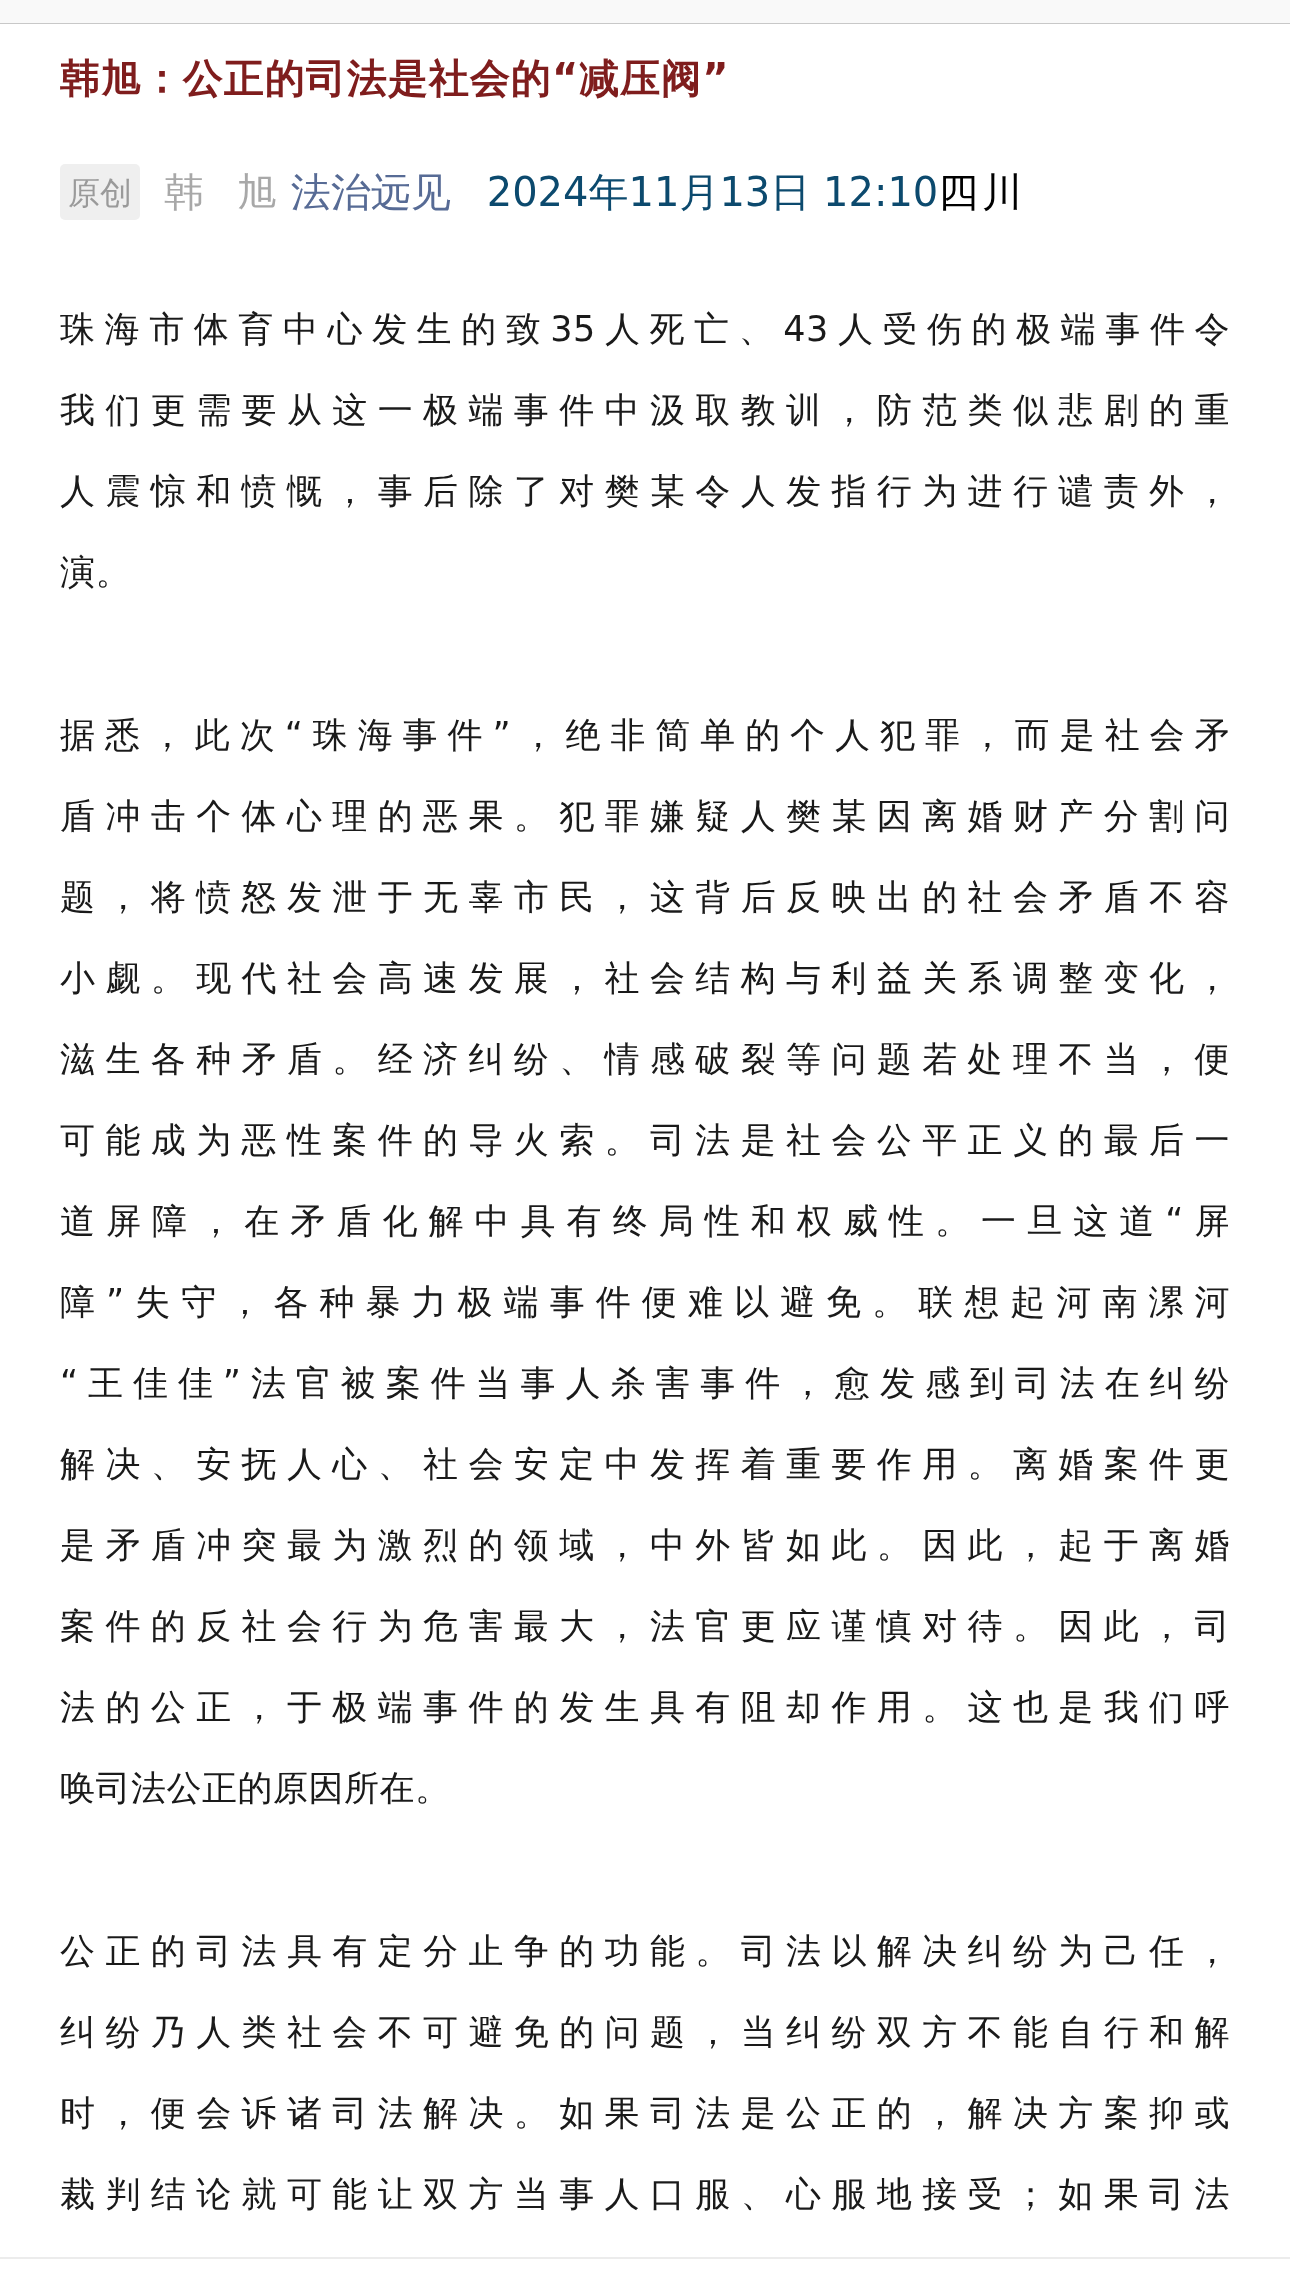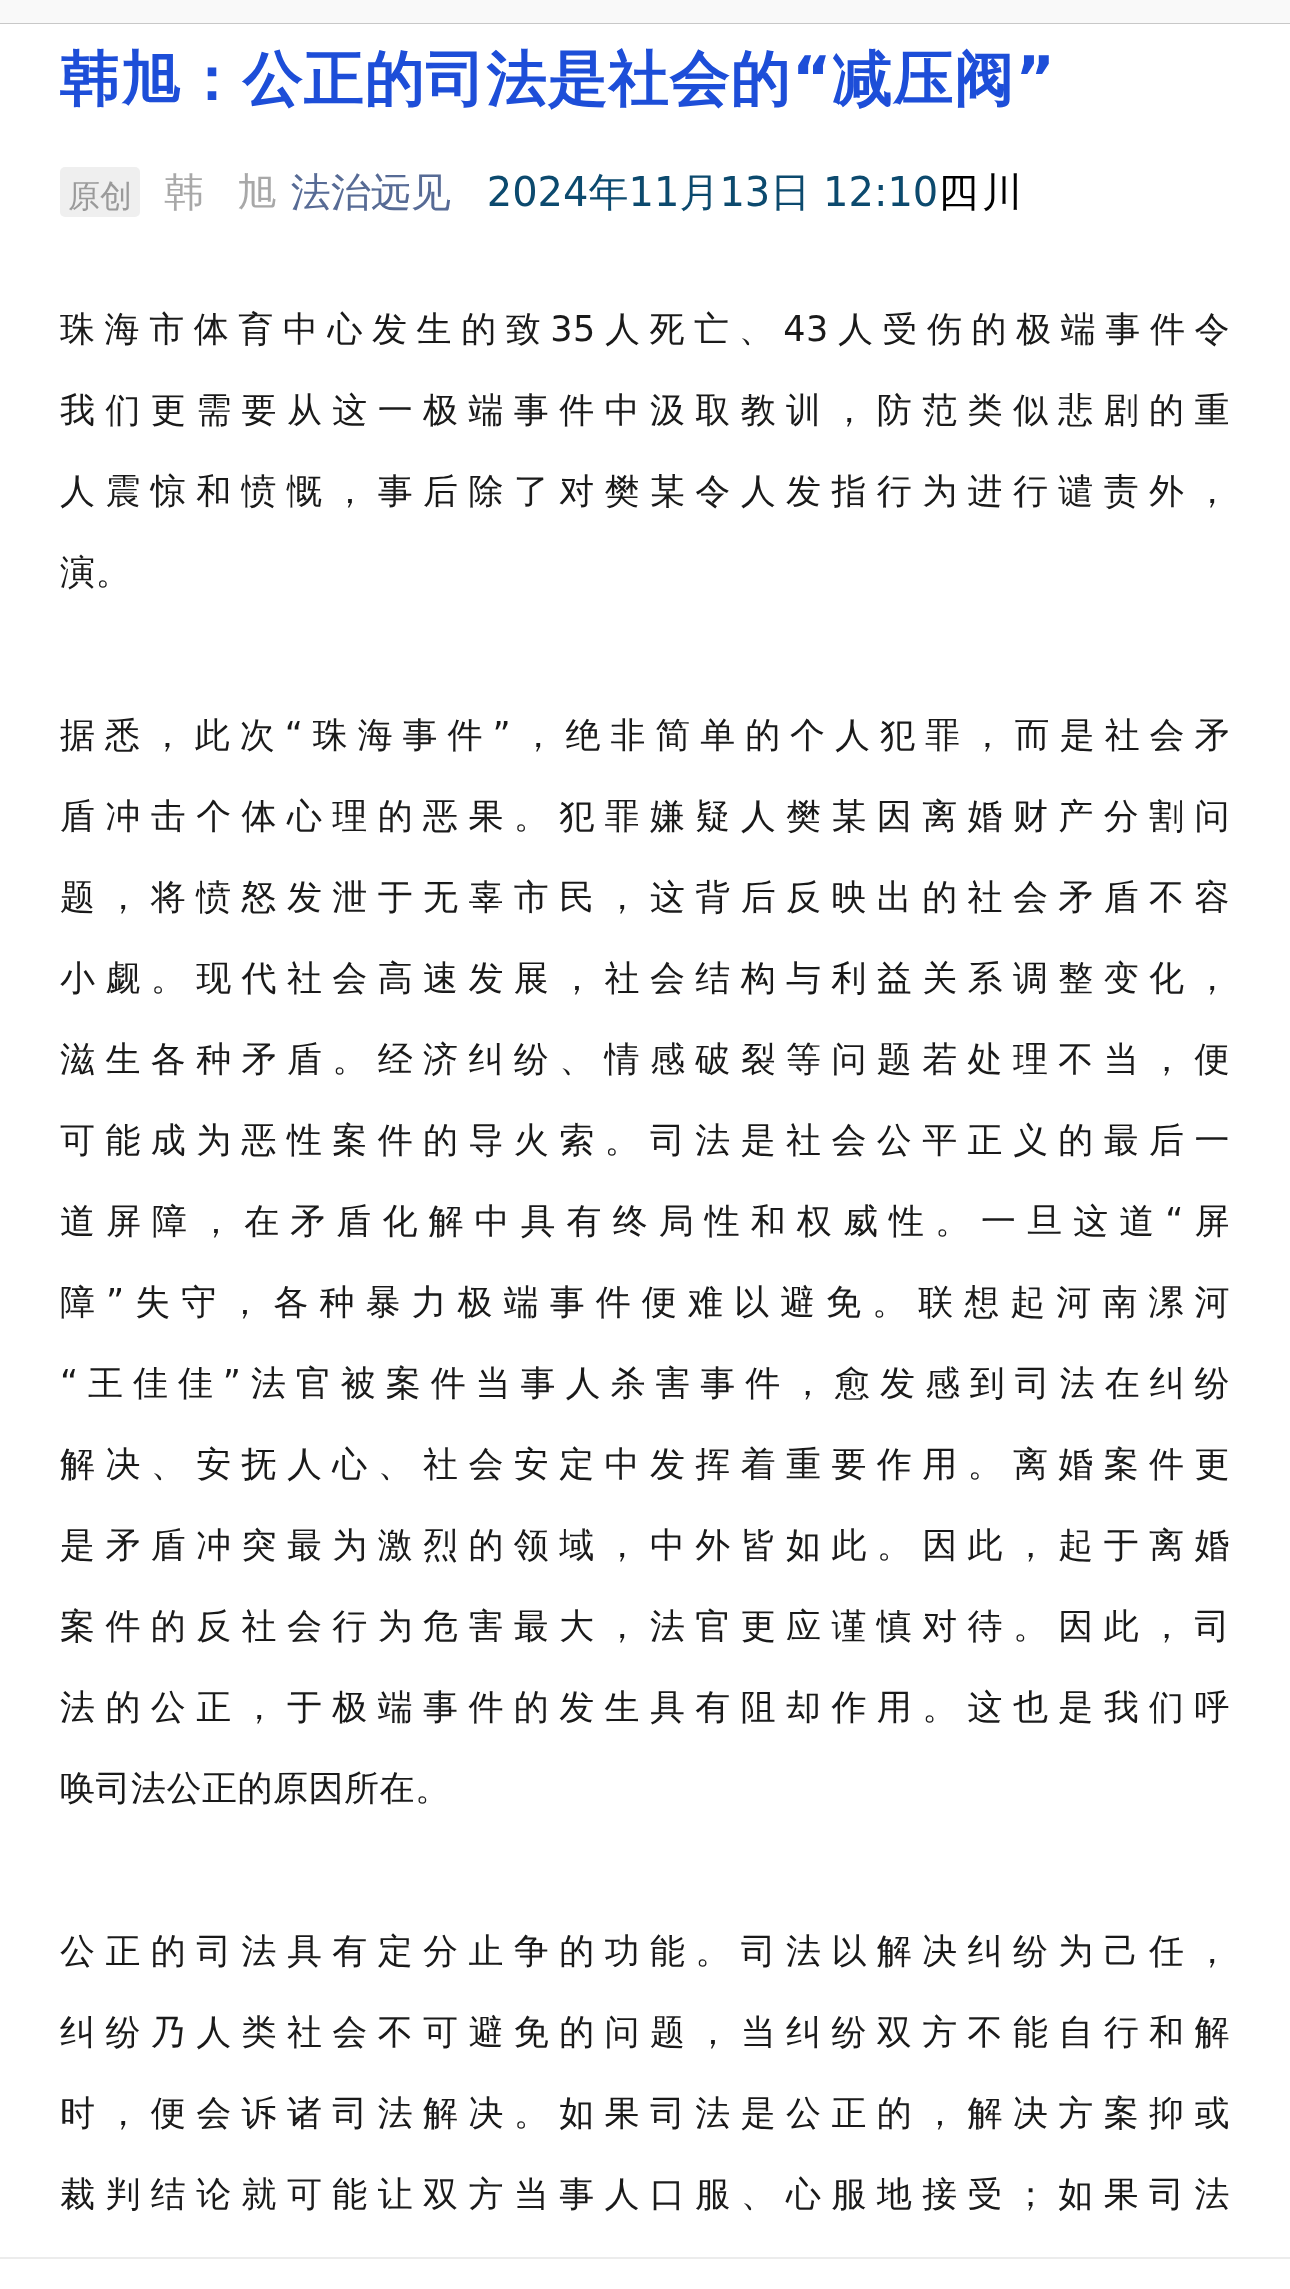--- a/index.html
+++ b/index.html
@@ -25,42 +25,42 @@
     }
     .article {
       position: absolute;
       left: 60px;
       top: 24px;
       width: 1170px;
     }
     .title {
       margin: 0;
       padding-top: 14px;
-      font-size: 60px;
+      font-size: 40px;
       line-height: 80px;
       font-weight: bold;
-      color: #1d4ed8;
+      color: #7f1d1d;
       letter-spacing: 1px;
       white-space: nowrap;
     }
     .meta {
       margin-top: 43px;
       height: 62px;
       display: flex;
       align-items: center;
       white-space: nowrap;
       font-size: 40px;
     }
     .badge {
       display: inline-block;
       background: #efefef;
       color: #9a9a9a;
       font-size: 32px;
       line-height: 58px;
-      height: 50px;
+      height: 56px;
       padding: 0 8px;
       border-radius: 5px;
       margin-right: 24px;
     }
     .author {
       color: #a8a8a8;
       letter-spacing: 10px;
       margin-right: 4px;
     }
     .account {

